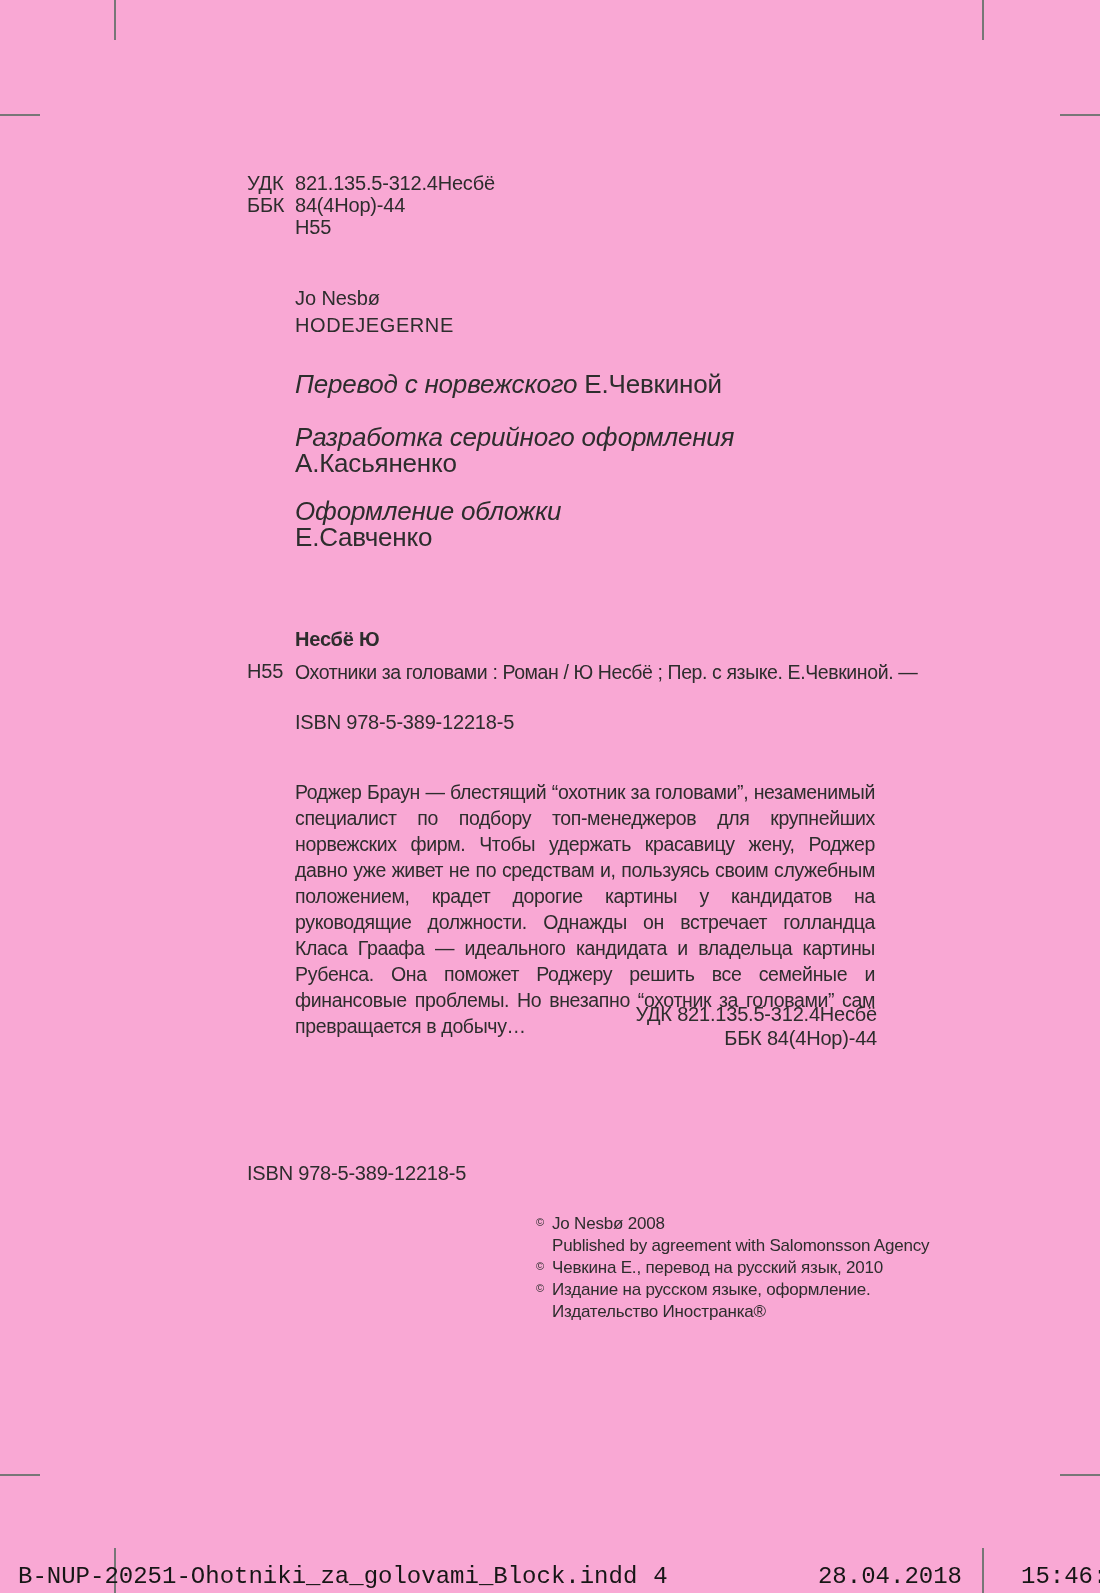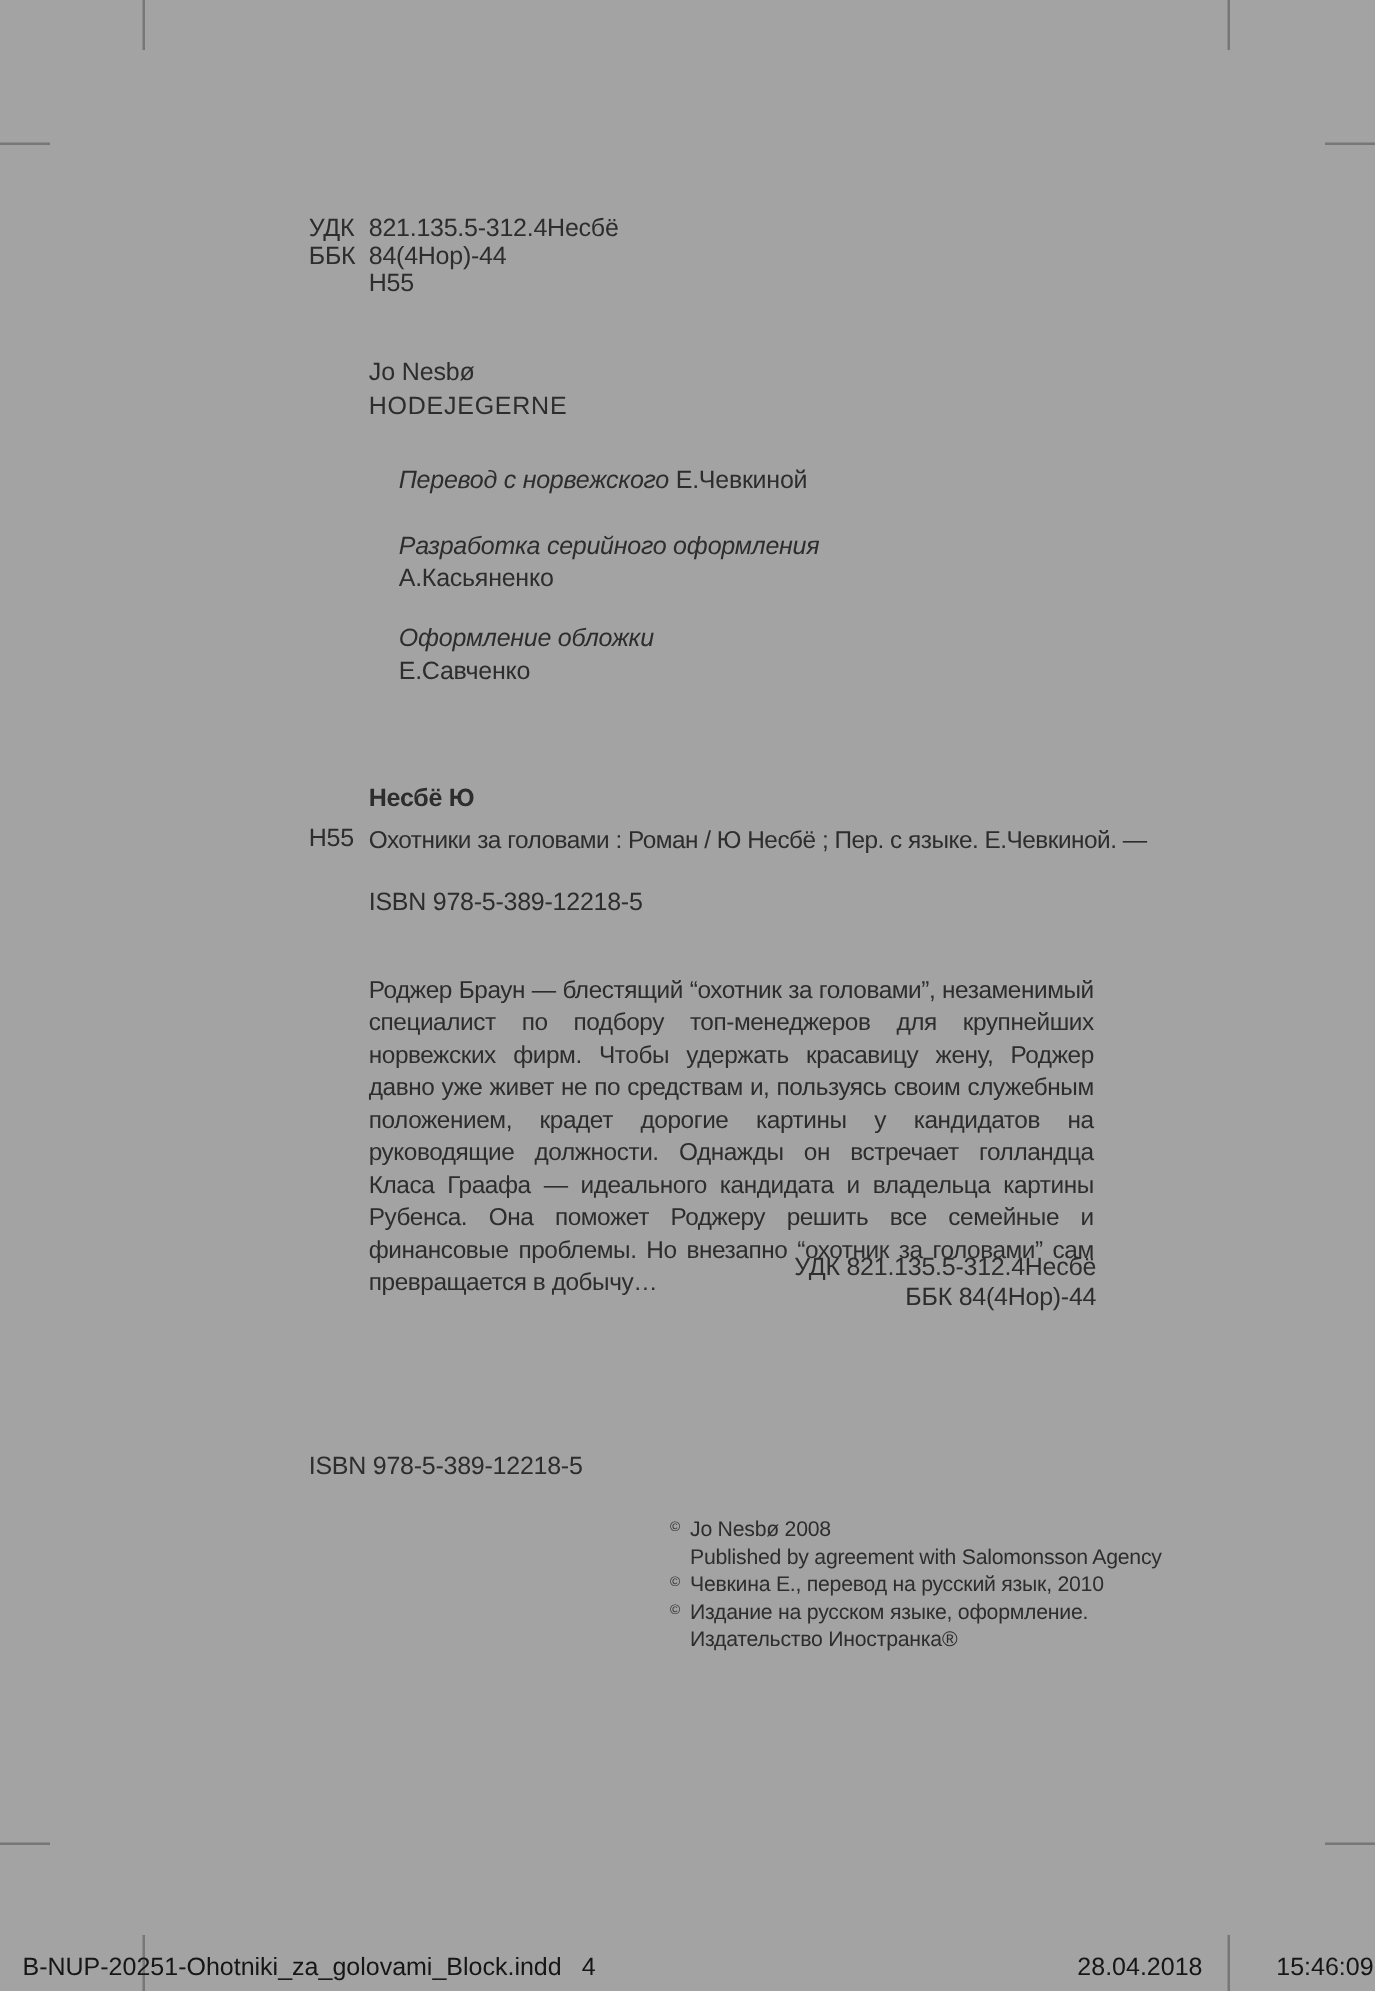--- a/index.html
+++ b/index.html
@@ -1,41 +1,41 @@
 <!DOCTYPE html>
 <html><head>
 <meta charset="utf-8">
 <style>
   html, body { margin: 0; padding: 0; background: #ffffff; }
   .page {
     position: relative;
     width: 1100px;
     height: 1593px;
-    background: #a3a3a3;
+    background: #f9a8d4;
     font-family: "Liberation Sans", sans-serif;
     color: #2d2d2d;
     overflow: hidden;
   }
   .abs { position: absolute; }
   
   .mark { position: absolute; background: #777777; }
   .mark.v { width: 2px; }
   .mark.h { height: 2px; }
 
   
   .class-top { left: 247px; top: 172px; font-size: 20px; line-height: 22px; letter-spacing: -0.2px; }
   .crow { white-space: nowrap; }
   .clabel { display: inline-block; width: 48px; }
 
   
   .title-block { left: 295px; top: 285px; font-size: 20px; line-height: 27px; letter-spacing: -0.1px; }
   .orig-title { letter-spacing: 0.6px; }
 
   
-  .credit { left: 295px; font-size: 20px; line-height: 26px; letter-spacing: -0.2px; margin-left: 24px; }
+  .credit { left: 295px; font-size: 26px; line-height: 26px; letter-spacing: -0.2px; }
   .credit-1 { top: 371px; }
   .credit-2 { top: 424px; }
   .credit-3 { top: 498px; }
   .role { font-style: italic; }
 
   
   .catalog-header { left: 295px; top: 628px; font-size: 20px; font-weight: bold; letter-spacing: -0.2px; }
   .catalog-sign { left: 247px; top: 660px; font-size: 20px; letter-spacing: -0.2px; }
   .catalog-entry { left: 295px; top: 660px; font-size: 19.5px; line-height: 24px; letter-spacing: -0.4px; }
   .catalog-entry div { white-space: nowrap; }
@@ -53,21 +53,21 @@
 
   
   .isbn-standalone { left: 247px; top: 1162px; font-size: 20px; letter-spacing: -0.2px; }
 
   
   .copyright { left: 536px; top: 1213px; font-size: 17px; line-height: 22px; letter-spacing: -0.2px; }
   .cline { display: flex; }
   .cmark { width: 16px; flex: none; font-size: 11px; position: relative; top: -2px; }
 
   
-  .slug { font-family: Liberation Sans, sans-serif; font-size: 20px; color: #161616; letter-spacing: 0; }
+  .slug { font-family: Liberation Mono, monospace; font-size: 24px; color: #161616; letter-spacing: 0; }
   .slug-left { left: 18px; top: 1563px; white-space: nowrap; }
   .slug-page { margin-left: 16px; }
   .slug-date { right: 138px; top: 1563px; }
   .slug-time { left: 1021px; top: 1563px; }
 </style>
 </head>
 <body>
 
 <div class="page">
 

